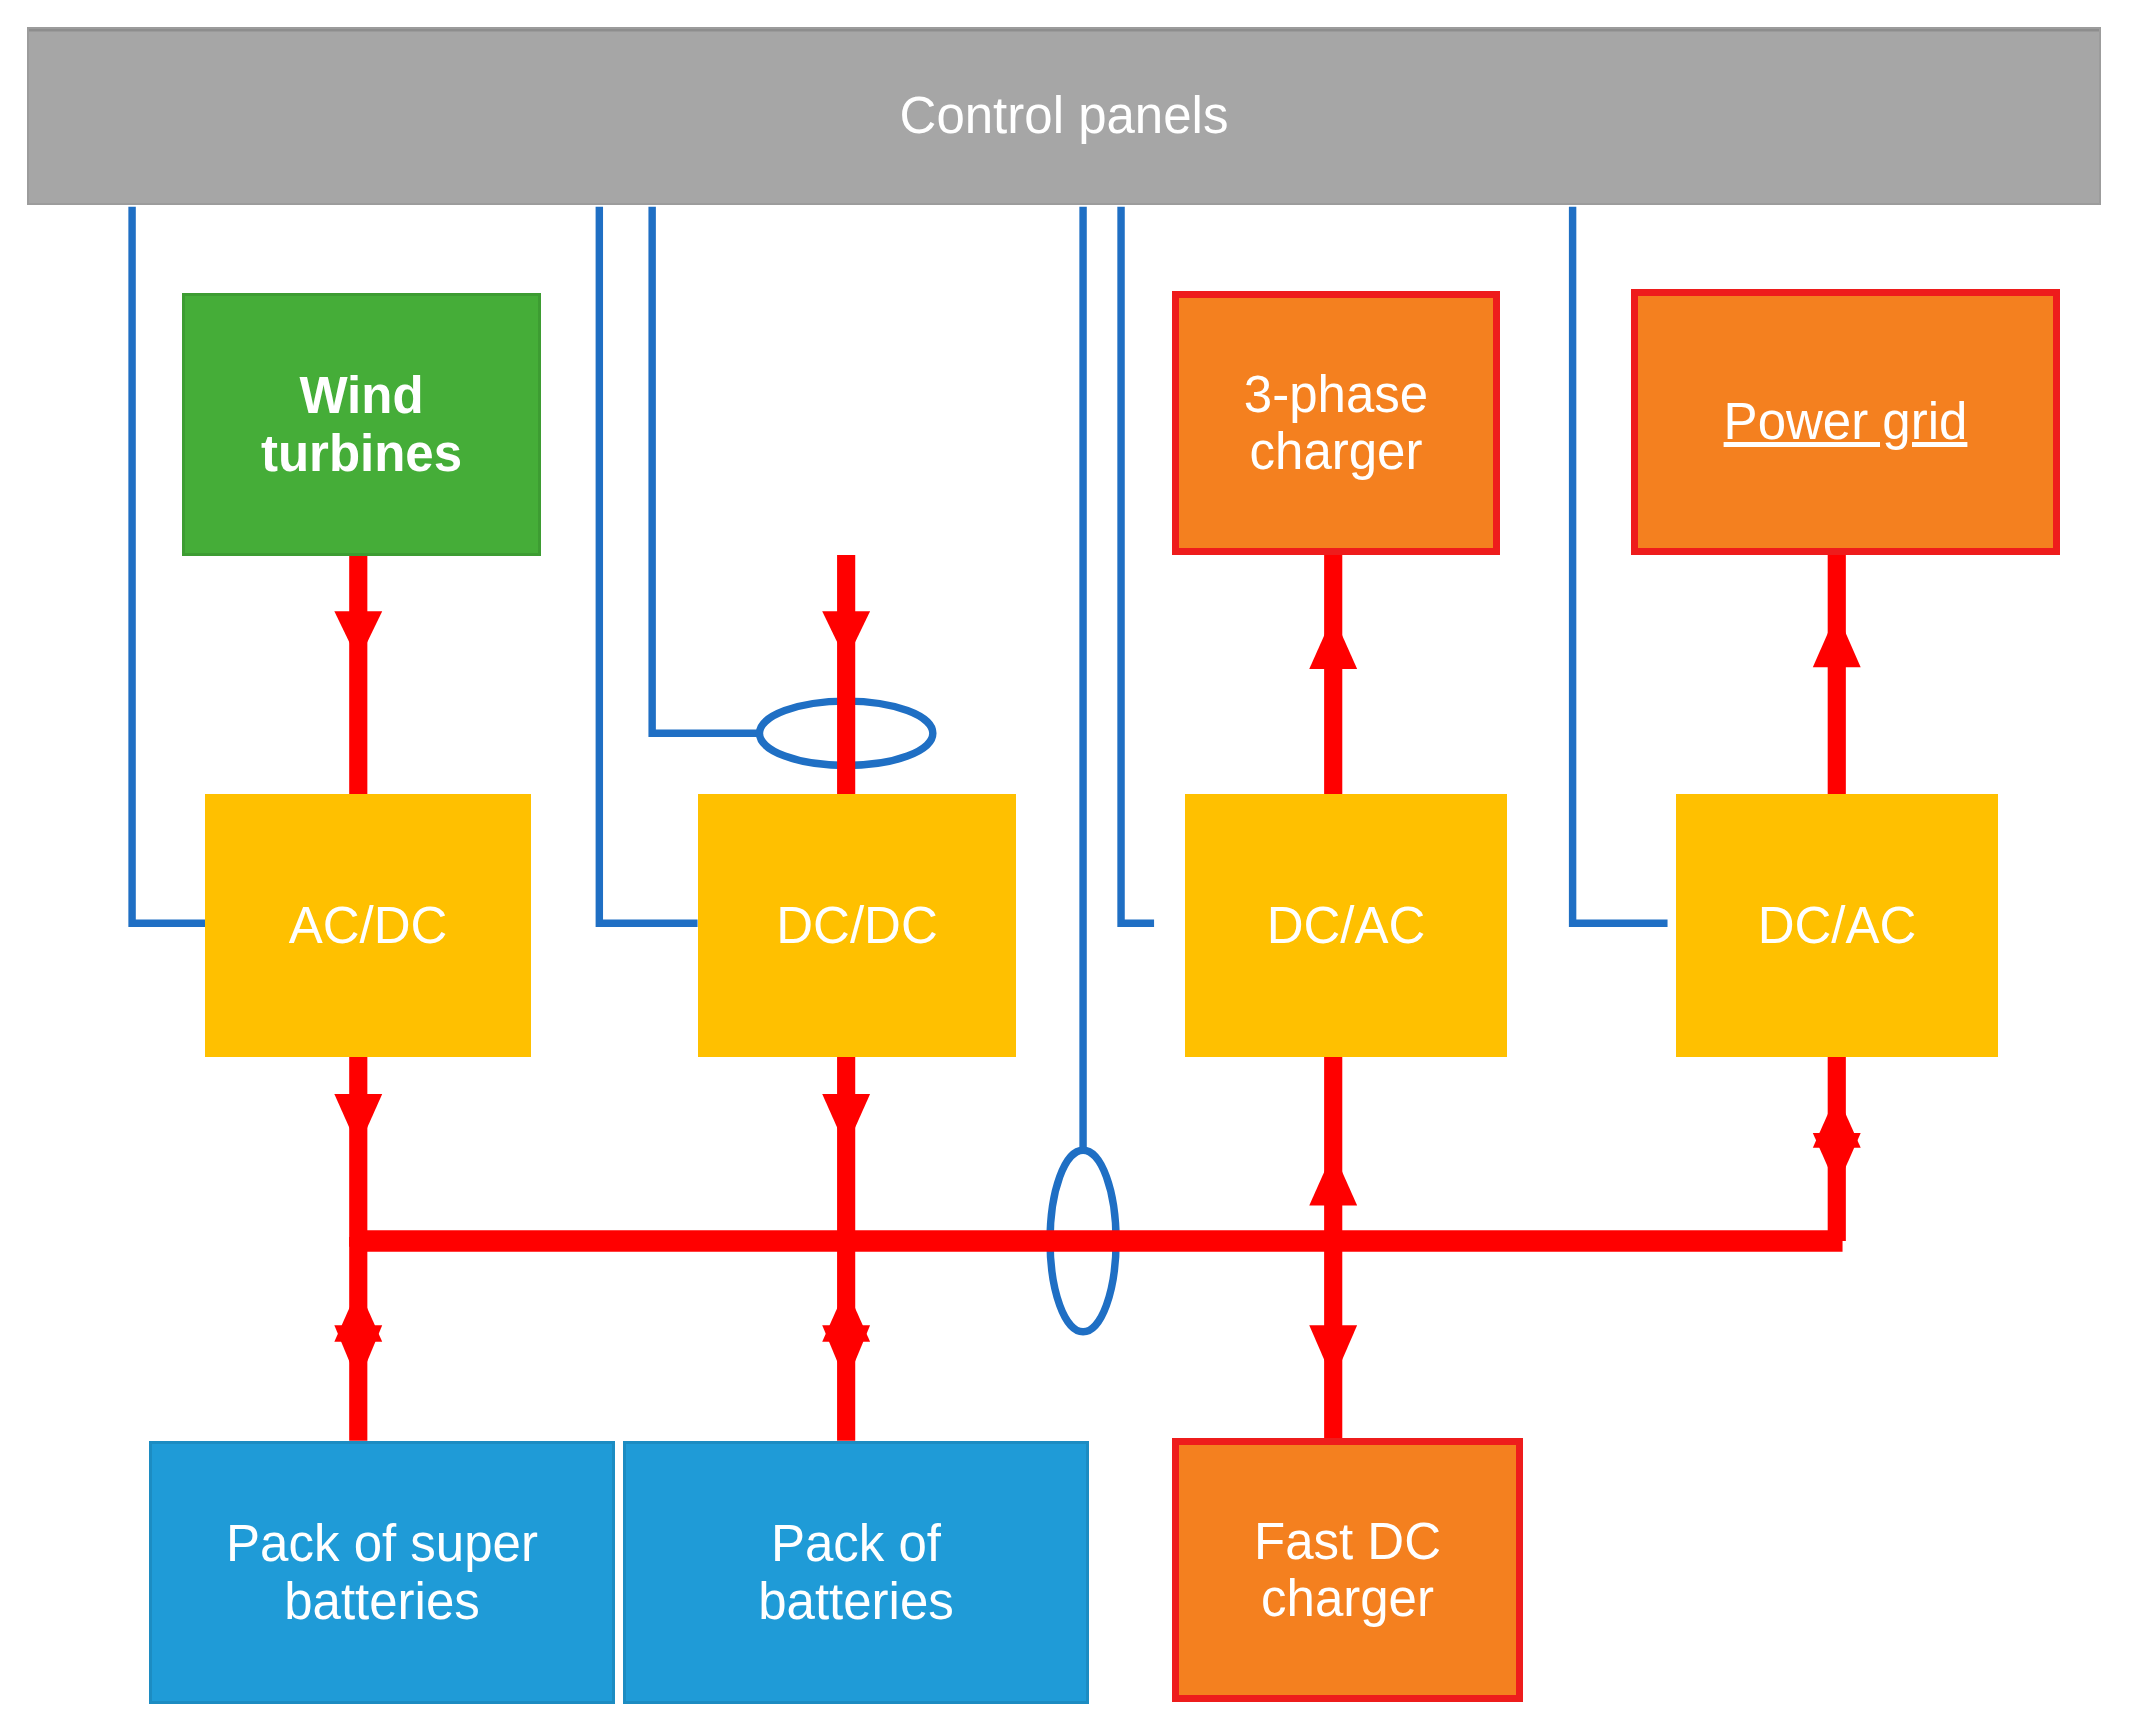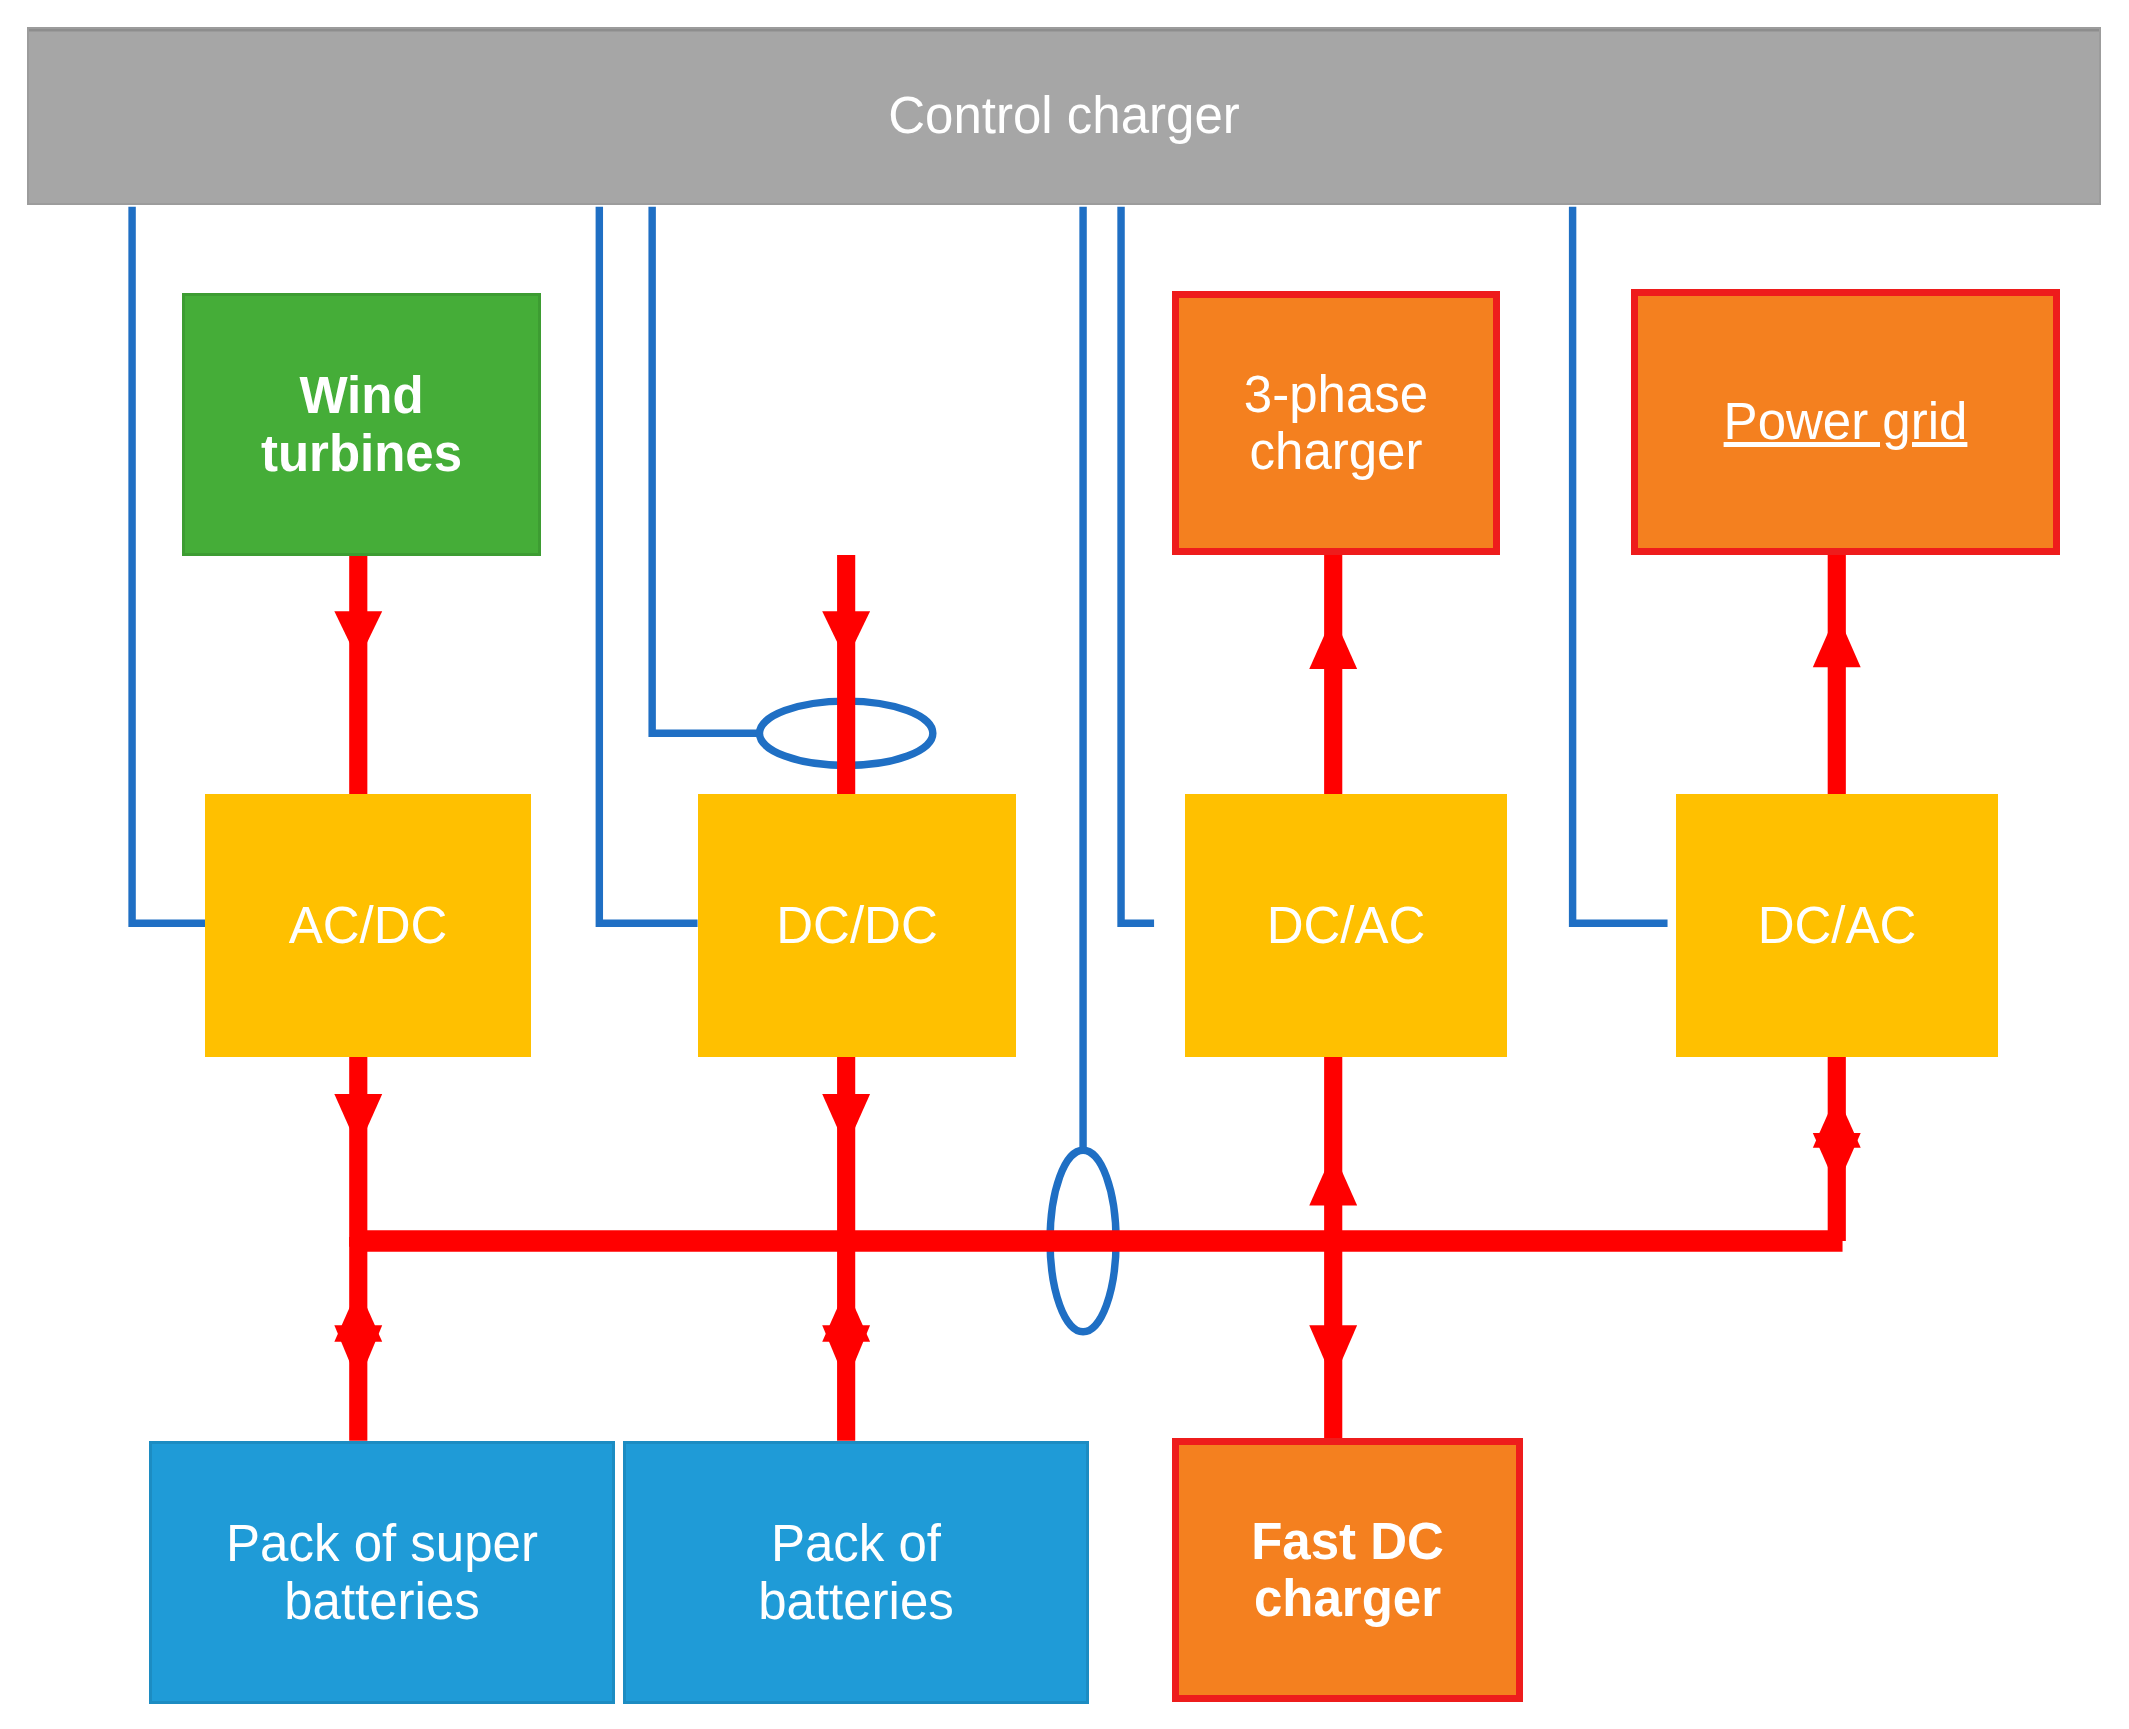--- a/index.html
+++ b/index.html
@@ -104,21 +104,21 @@
       <polygon points="1586,1605 1644,1605 1615,1672"></polygon>
 
       <polygon points="2196,808 2254,808 2225,742"></polygon>
 
       <polygon points="2196,1390 2254,1390 2225,1325"></polygon>
       <polygon points="2196,1372 2254,1372 2225,1438"></polygon>
     </g>
   </svg>
 
   <div class="node control-bar" style="left:27px;top:27px;width:2074px;height:178px;">
-    <span>Control charger</span>
+    <span>Control panels</span>
   </div>
 
   <div class="node src-green" style="left:182px;top:293px;width:359px;height:263px;flex-direction:column;">
     <span>Wind</span>
     <span>turbines</span>
   </div>
 
 
   <div class="node src-orange" style="left:1172px;top:291px;width:328px;height:264px;flex-direction:column;">
     <span>3-phase</span>
@@ -148,19 +148,19 @@
   <div class="node store-blue" style="left:132px;top:1441px;width:466px;height:263px;flex-direction:column;margin-left:17px;">
     <span>Pack of super</span>
     <span>batteries</span>
   </div>
 
   <div class="node store-blue" style="left:623px;top:1441px;width:466px;height:263px;flex-direction:column;">
     <span>Pack of</span>
     <span>batteries</span>
   </div>
 
-  <div class="node load-orange" style="left:1172px;top:1438px;width:351px;height:264px;flex-direction:column;font-weight:bold;">
+  <div class="node load-orange" style="left:1172px;top:1438px;width:351px;height:264px;flex-direction:column;">
     <span>Fast DC</span>
     <span>charger</span>
   </div>
 
 </div>
 
 
 </body></html>

